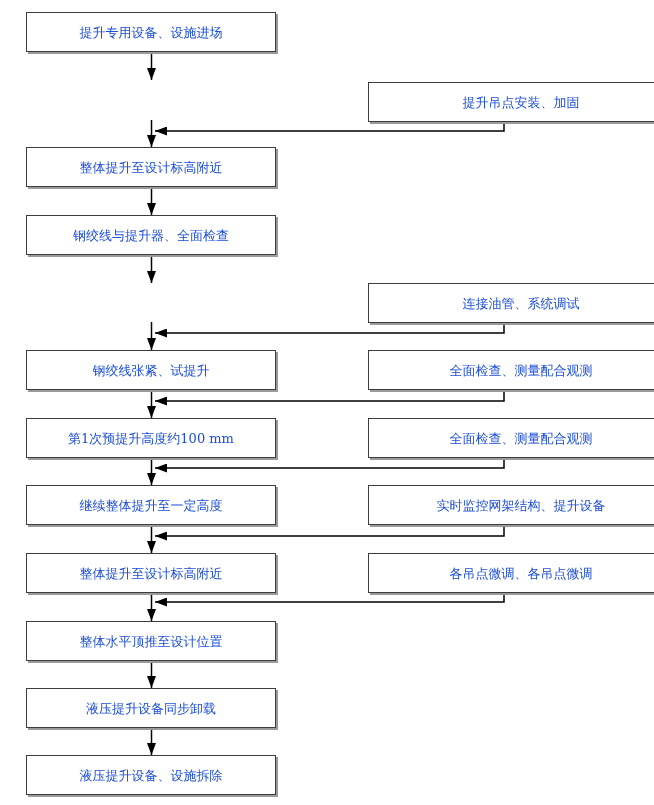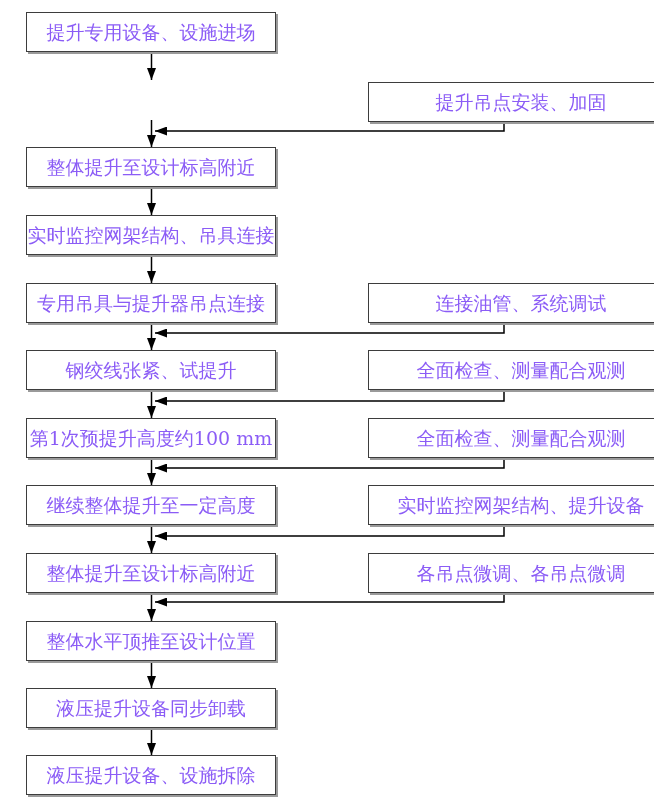--- a/index.html
+++ b/index.html
@@ -19,22 +19,22 @@
   .node {
     position: absolute;
     box-sizing: border-box;
     height: 40px;
     background: #ffffff;
     border: 1px solid #3d3d3d;
     box-shadow: 2px 2px 0 #9a9a9a;
     display: flex;
     align-items: center;
     justify-content: center;
-    font-size: 19px;
-    color: #8b5cf6;
+    font-size: 13px;
+    color: #1d4ed8;
     white-space: nowrap;
     letter-spacing: 0px;
     line-height: 1;
   }
   .main { left: 26px;  width: 250px; }
   .side { left: 368px; width: 306px; }
 </style>
 </head>
 <body>
 
@@ -63,22 +63,21 @@
       <polyline points="504,323 504,333 155,333" marker-end="url(#ah)"></polyline>
       <polyline points="504,390 504,401 155,401" marker-end="url(#ah)"></polyline>
       <polyline points="504,457 504,468 155,468" marker-end="url(#ah)"></polyline>
       <polyline points="504,525 504,536 155,536" marker-end="url(#ah)"></polyline>
       <polyline points="504,592 504,602 155,602" marker-end="url(#ah)"></polyline>
     </g>
   </svg>
 
   <div class="node main" style="top:12px">提升专用设备、设施进场</div>
   <div class="node main" style="top:147px">整体提升至设计标高附近</div>
-  <div class="node main" style="top:215px">实时监控网架结构、吊具连接</div>
-  <div class="node main" style="top:283px">专用吊具与提升器吊点连接</div>
+  <div class="node main" style="top:215px">钢绞线与提升器、全面检查</div>
   <div class="node main" style="top:350px">钢绞线张紧、试提升</div>
   <div class="node main" style="top:418px">第1次预提升高度约100 mm</div>
   <div class="node main" style="top:485px">继续整体提升至一定高度</div>
   <div class="node main" style="top:553px">整体提升至设计标高附近</div>
   <div class="node main" style="top:621px">整体水平顶推至设计位置</div>
   <div class="node main" style="top:688px">液压提升设备同步卸载</div>
   <div class="node main" style="top:755px">液压提升设备、设施拆除</div>
 
   <div class="node side" style="top:82px">提升吊点安装、加固</div>
   <div class="node side" style="top:283px">连接油管、系统调试</div>

